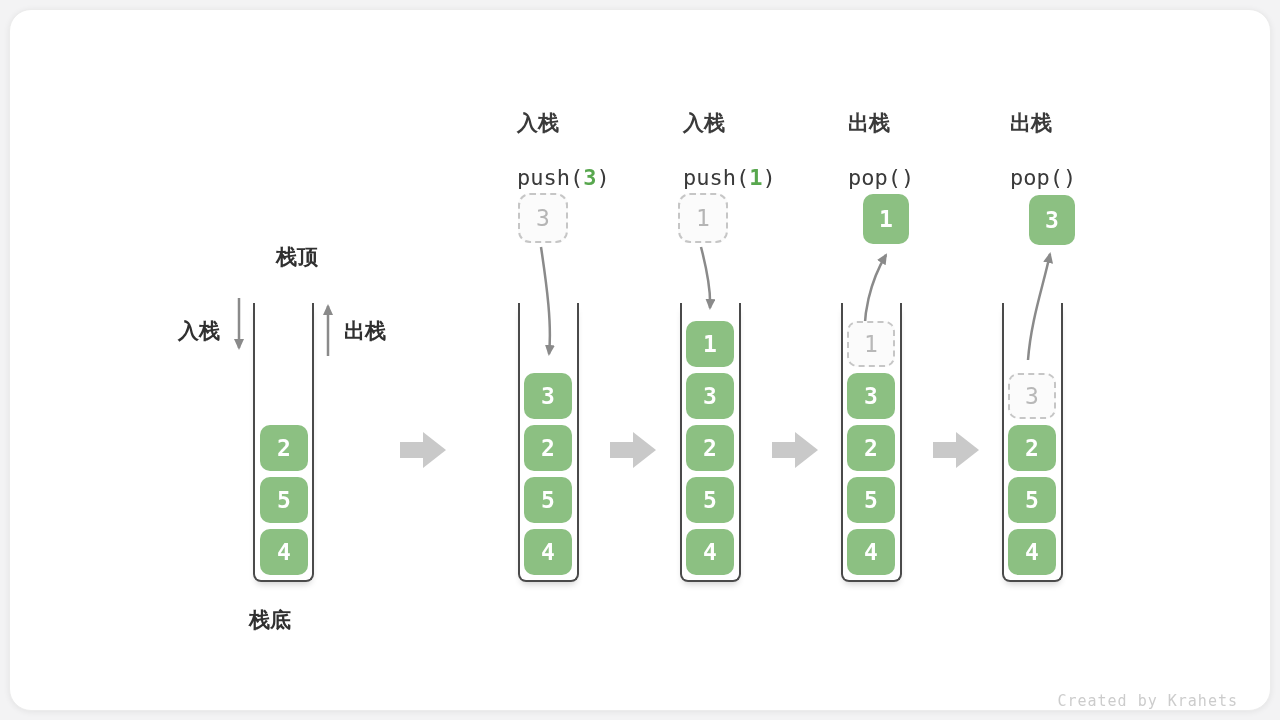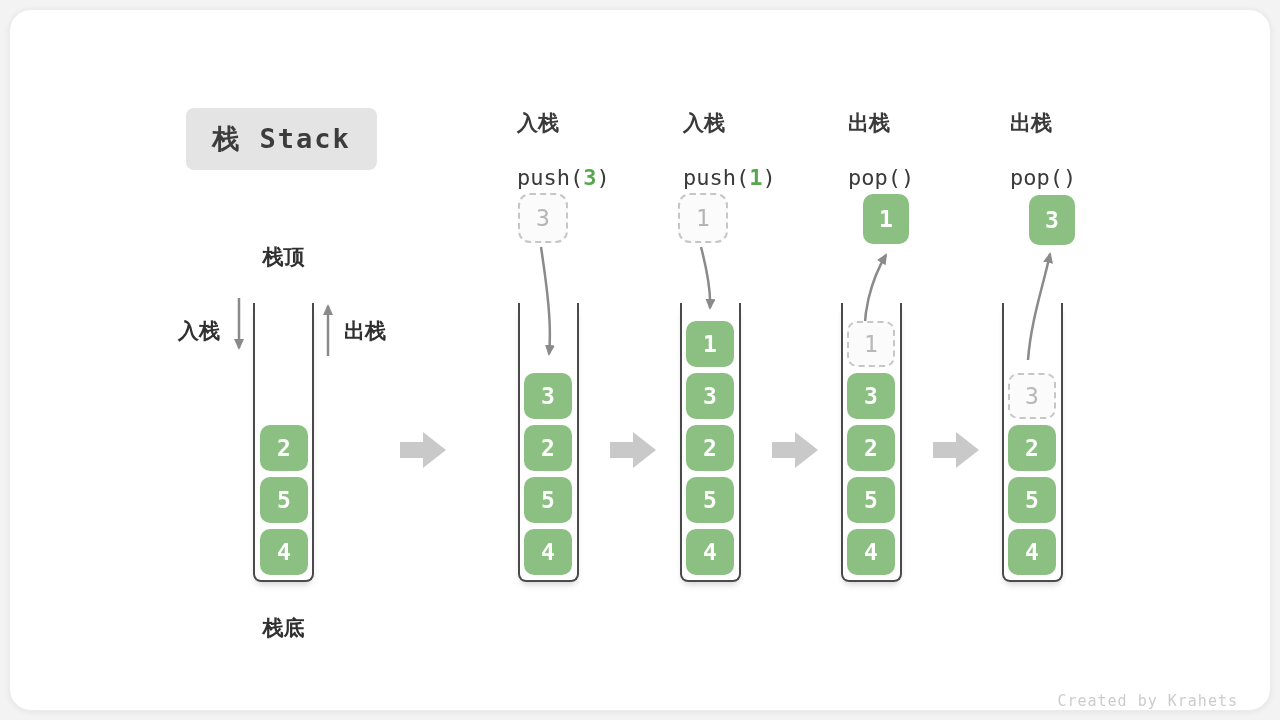--- a/index.html
+++ b/index.html
@@ -12,22 +12,22 @@
     border-radius:8px;display:flex;align-items:center;justify-content:center;
     font:600 27px "DejaVu Sans Mono",monospace;color:#3c3c3c;letter-spacing:2px;}
 
   .hdr{position:absolute;top:109px;color:#3a3a3a;line-height:1;}
   .hdr .op{font:700 21px "DejaVu Sans",sans-serif;margin-bottom:11px;}
   .hdr .code{font:500 22px "DejaVu Sans Mono",monospace;white-space:nowrap;margin-top:28px;}
   .hdr .code .num{color:#58a74e;font-weight:700;}
   .h2{left:517px}.h3{left:683px}.h4{left:848px}.h5{left:1010px}
 
   .lbl{position:absolute;font:700 21px "DejaVu Sans",sans-serif;color:#303030;}
-  .lbl-top{left:249px;top:243px;width:69px;text-align:center;}
-  .lbl-bottom{left:249px;top:606px;width:69px;text-align:center;margin-top:8px;}
+  .lbl-top{left:249px;top:243px;width:69px;text-align:right;}
+  .lbl-bottom{left:249px;top:606px;width:69px;text-align:left;}
   .lbl-push{left:178px;top:317px;}
   .lbl-pop{left:344px;top:317px;}
 
   .tube{position:absolute;top:303px;width:61px;height:279px;box-sizing:border-box;
     border:solid #4a4a4a;border-width:0 2px 2px 2px;border-radius:0 0 8px 8px;
     box-shadow:0 5px 7px -3px rgba(0,0,0,.20);}
   .t1{left:253px}.t2{left:518px}.t3{left:680px}.t4{left:841px}.t5{left:1002px}
 
   .cell{position:absolute;width:48px;height:46px;box-sizing:border-box;border-radius:10px;
     background:#8cc082;color:#ffffff;display:flex;align-items:center;justify-content:center;
@@ -71,21 +71,20 @@
     <path d="M701,247 C707,270 711,290 710,308" fill="none" stroke-width="2.5" marker-end="url(#ah)" stroke="#8A8A8A"></path>
     <path d="M866,356 C860,315 872,278 886,255" fill="none" stroke-width="2.5" marker-end="url(#ah)" stroke="#8A8A8A"></path>
     <path d="M1028,360 C1031,320 1043,287 1050,254" fill="none" stroke-width="2.5" marker-end="url(#ah)" stroke="#8A8A8A"></path>
 
     <path d="M400,442 H423 V432 L446,450 L423,468 V458 H400 Z" fill="#C9C9C9"></path>
     <path d="M610,442 H633 V432 L656,450 L633,468 V458 H610 Z" fill="#C9C9C9"></path>
     <path d="M772,442 H795 V432 L818,450 L795,468 V458 H772 Z" fill="#C9C9C9"></path>
     <path d="M933,442 H956 V432 L979,450 L956,468 V458 H933 Z" fill="#C9C9C9"></path>
   </svg>
 
-  <div class="title-box">栈 Stack</div>
 
   <div class="lbl lbl-top">栈顶</div>
   <div class="lbl lbl-bottom">栈底</div>
   <div class="lbl lbl-push">入栈</div>
   <div class="lbl lbl-pop">出栈</div>
 
   <div class="hdr h2">
     <div class="op">入栈</div>
     <div class="code"><span>push(</span><span class="num">3</span><span>)</span></div>
   </div>

